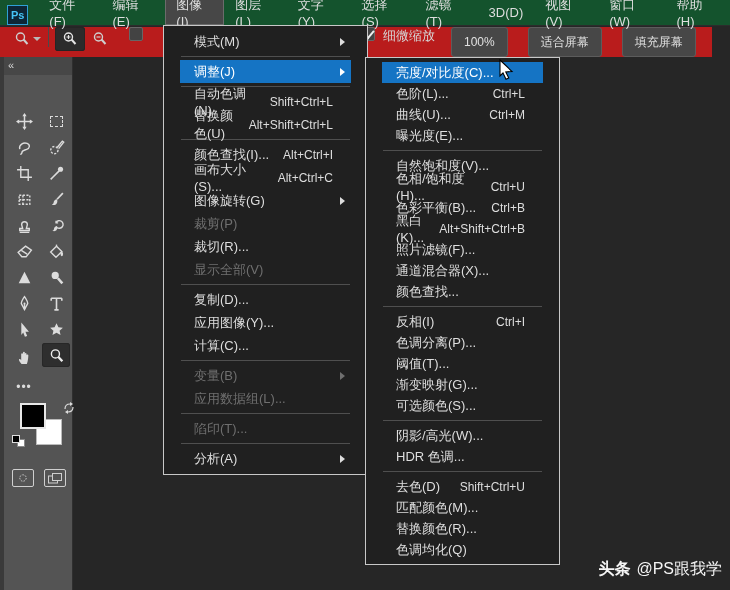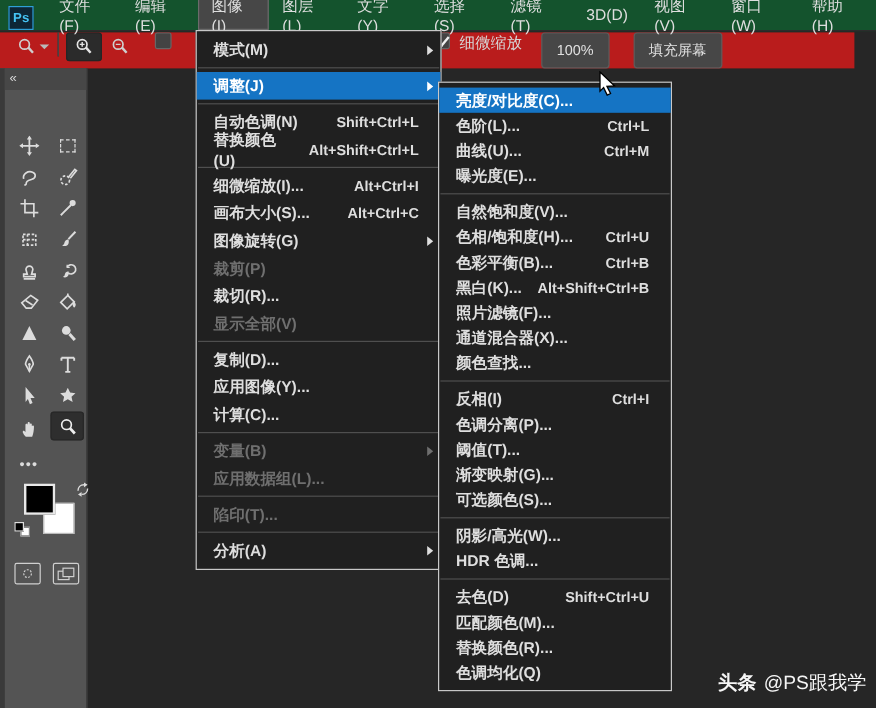--- a/index.html
+++ b/index.html
@@ -34,23 +34,23 @@
   .dots { color:#dcdcdc; font-size:12px; letter-spacing:1px; }
   .swatch-fg { position:absolute; left:10px; top:0; width:26px; height:26px; background:#000; border:2px solid #e8e8e8; z-index:2; }
   .swatch-bg { position:absolute; left:26px; top:16px; width:26px; height:26px; background:#fff; border:1px solid #bbb; z-index:1; }
   .swatch-mini { position:absolute; left:2px; top:32px; width:15px; height:13px; }
   .swatch-mini .b { position:absolute; left:0; top:0; width:8px; height:8px; background:#000; border:1px solid #ddd; z-index:2;}
   .swatch-mini .w { position:absolute; left:5px; top:4px; width:8px; height:8px; background:#fff; border:1px solid #888; z-index:1;}
   .swap { position:absolute; left:52px; top:-2px; }
   .mode-btn { position:absolute; width:22px; height:18px; border:1px solid #cfcfcf; border-radius:2px; display:flex; align-items:center; justify-content:center; }
 
   
-  .popup { position:absolute; background:#202020; border:1px solid #c8c8c8; padding:4px 0; z-index:10;font-weight:bold; }
+  .popup { position:absolute; background:#202020; border:1px solid #c8c8c8; padding:4px 16px; z-index:10; }
   .menu-main { left:163px; top:25px; width:205px; }
-  .menu-sub  { left:365px; top:68px; width:195px; z-index:11; }
+  .menu-sub  { left:365px; top:57px; width:195px; z-index:11; }
   .mi { position:relative; display:flex; align-items:center; padding:0 18px 0 14px; cursor:default; color:#dedede; }
   .menu-main .mi { height:23px; }
   .menu-sub .mi { height:21px; }
   .mi .sc { margin-left:auto; padding-left:10px; font-size:12px; white-space:nowrap; }
   .mi.hl { background:#1574c4; color:#fff; }
   .mi.dis { color:#6f6f6f; }
   .mi .arr { position:absolute; right:6px; top:50%; transform:translateY(-50%); width:0; height:0; border-left:5px solid currentColor; border-top:4px solid transparent; border-bottom:4px solid transparent; }
   .msep { height:1px; background:#4f4f4f; margin:3px 1px; }
   .menu-sub .msep { margin:4px 1px; }
 
@@ -100,20 +100,21 @@
         <path d="M4.5 6h4" stroke="#cfcfcf" stroke-width="1.2"></path>
         <path d="M9.5 8.5l4 4.5" stroke="#cfcfcf" stroke-width="2"></path>
       </svg>
   </div>
   <div class="checkbox" style="margin-left:14px"></div>
   <div style="width:174px"></div>
   <span class="ob-label">窗口</span>
   <div class="checkbox checked"></div>
   <span class="ob-label">细微缩放</span>
   <button class="ob-btn">100%</button>
+  <button class="ob-btn">适合屏幕</button>
   <button class="ob-btn">填充屏幕</button>
 </div>
 
 <div class="toolpanel">
   <div class="tp-header"><span>«</span></div>
   <div class="tools">
     <div class="tool" style="left:6px;top:18px">
         <svg width="17" height="17" viewBox="0 0 16 16">
           <path d="M8 1.5v13M1.5 8h13" stroke-width="1.4"></path>
           <path d="M8 0l2 3H6zM8 16l2-3H6zM0 8l3-2v4zM16 8l-3-2v4z" fill="#dcdcdc" stroke="none"></path>
@@ -270,21 +271,21 @@
   <div class="mi">
       <span>自动色调(N)</span>
       <span class="sc">Shift+Ctrl+L</span>
     </div>
   <div class="mi">
       <span>替换颜色(U)</span>
       <span class="sc">Alt+Shift+Ctrl+L</span>
     </div>
   <div class="msep"></div>
   <div class="mi">
-      <span>细微缩放(I)...</span>
+      <span>颜色查找(I)...</span>
       <span class="sc">Alt+Ctrl+I</span>
     </div>
   <div class="mi">
       <span>画布大小(S)...</span>
       <span class="sc">Alt+Ctrl+C</span>
     </div>
   <div class="mi">
       <span>图像旋转(G)</span>
       <span class="arr"></span>
     </div>

